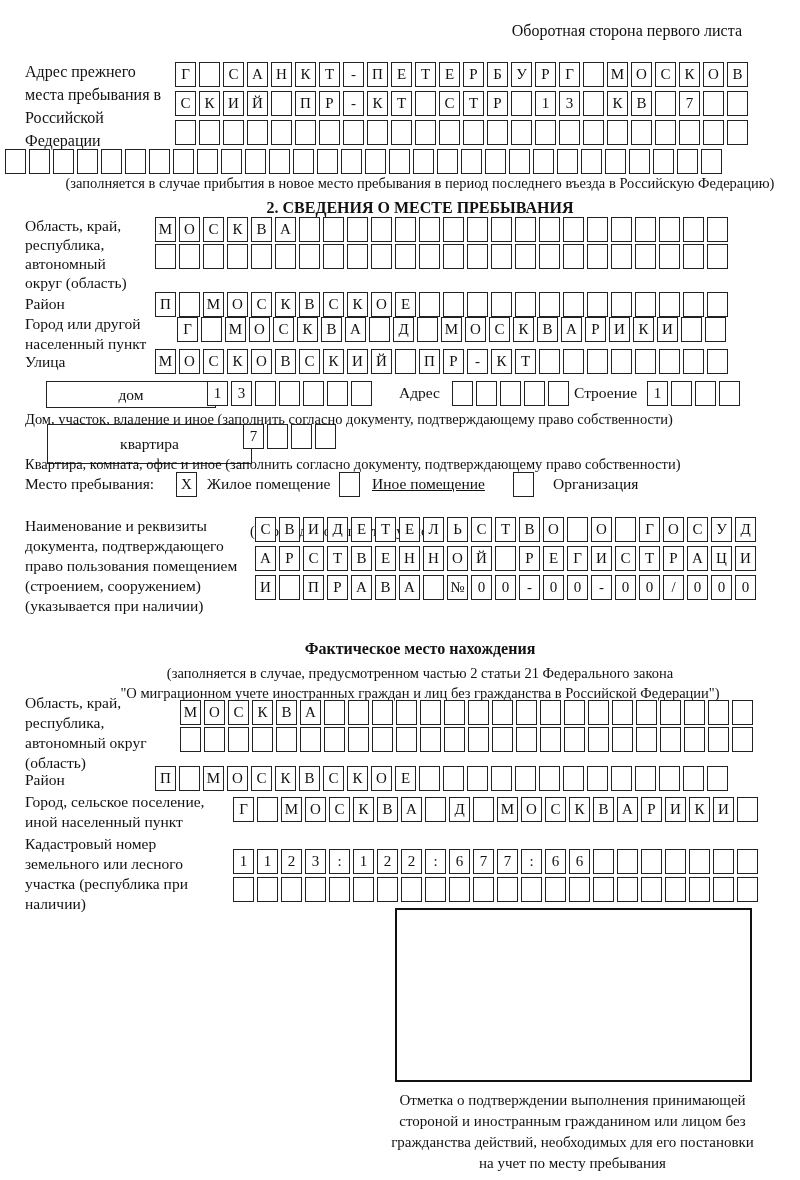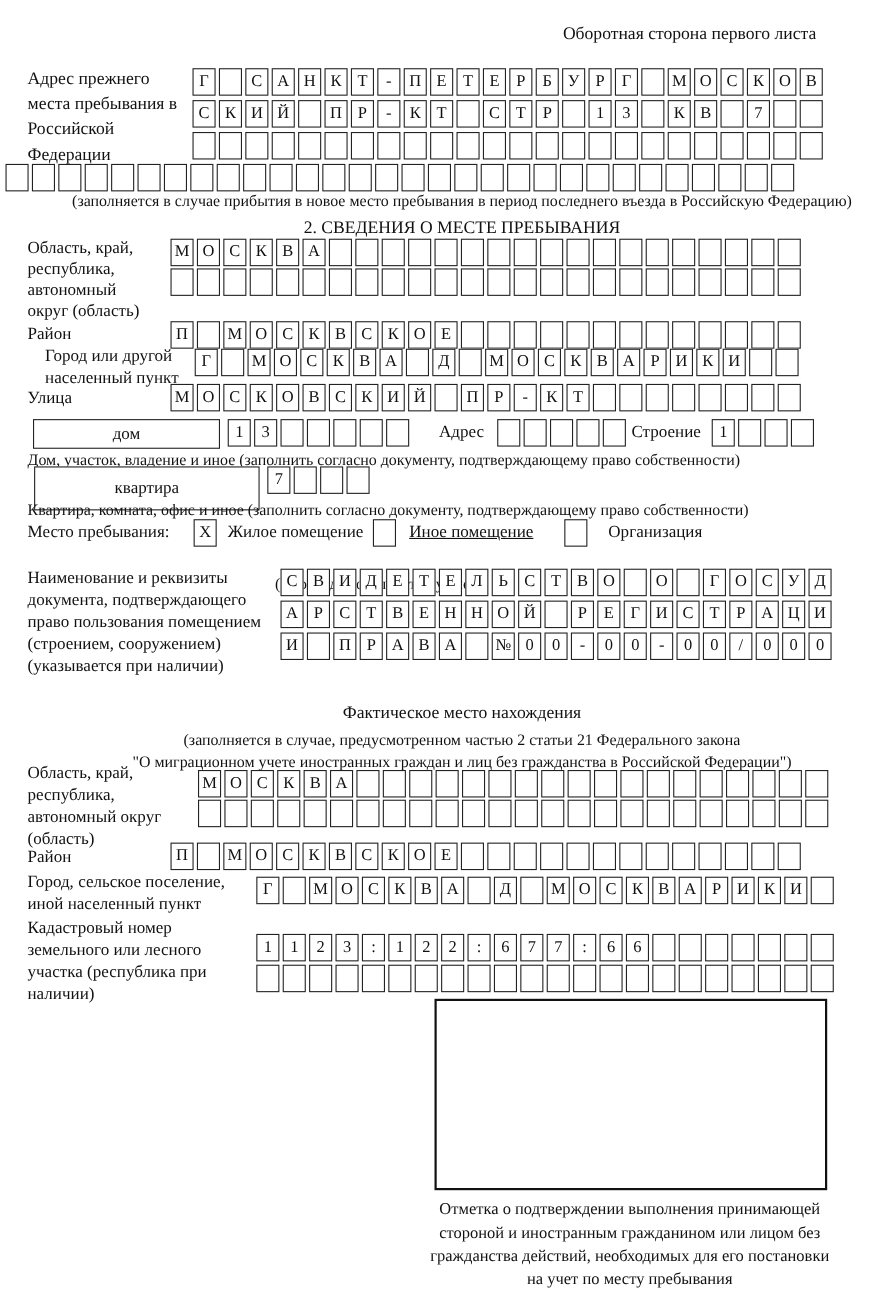--- a/index.html
+++ b/index.html
@@ -5,36 +5,36 @@
   html,body{margin:0;padding:0;background:#fff;}
   body{width:800px;height:1180px;position:relative;overflow:hidden;
        font-family:"Liberation Serif","DejaVu Serif",serif;color:#111;font-size:15.5px;}
   .abs{position:absolute;}
   .cells{display:flex;gap:3px;}
   .cell{flex:0 0 auto;width:21px;height:25px;border:1.5px solid #222;box-sizing:border-box;
         display:flex;align-items:center;justify-content:center;font-size:15px;line-height:1;background:#fff;}
   .label{line-height:20px;}
   .center{left:40px;width:760px;text-align:center;}
   .note{font-size:14.5px;}
-  .sec-title{font-weight:normal;font-size:16px;text-align:center;}
+  .sec-title{font-weight:bold;font-size:16px;text-align:center;}
   .bigbox{border:1.5px solid #222;box-sizing:border-box;display:flex;align-items:center;justify-content:center;
-          font-size:15.5px;background:#fff;}
+          font-size:15.5px;background:#fff;margin-left:16px;}
   .inline-label{font-size:15.5px;}
   .stamp-box{border:2px solid #111;box-sizing:border-box;background:#fff;}
   .stamp-note{font-size:15px;text-align:center;line-height:21px;}
   #page-hdr{top:22px;right:58px;font-size:16px;}
   #addr-label{left:25px;top:60px;width:140px;line-height:23px;font-size:16px;}
   #addr-r1{left:175px;top:62px;}  #addr-r2{left:175px;top:91px;}
   #addr-r3{left:175px;top:120px;} #addr-r4{left:5px;top:149px;}
   #addr-note{top:175px;}
   #s2-title{top:199px;}
   #s2-oblast-label{left:25px;top:216px;width:118px;line-height:19px;}
   #s2-oblast-r1{left:155px;top:217px;} #s2-oblast-r2{left:155px;top:244px;}
   #s2-raion-label{left:25px;top:294px;} #s2-raion-row{left:155px;top:292px;}
-  #s2-gorod-label{left:41px;top:314px;width:140px;} #s2-gorod-row{left:177px;top:317px;}
+  #s2-gorod-label{left:25px;top:314px;width:140px;} #s2-gorod-row{left:177px;top:317px;}
   #s2-ulitsa-label{left:25px;top:352px;text-align:right;} #s2-ulitsa-row{left:155px;top:349px;}
   #dom-bigbox{left:30px;top:381px;width:170px;height:27px;}
   #dom-cells{left:207px;top:381px;}
   #korpus-label{left:399px;top:384px;} #korpus-cells{left:452px;top:381px;}
   #stroenie-label{left:574px;top:384px;} #stroenie-cells{left:647px;top:381px;}
   #dom-note{left:25px;top:411px;}
   #kv-bigbox{left:31px;top:424px;width:205px;height:40px;}
   #kv-cells{left:243px;top:424px;}
   #kv-note{left:25px;top:456px;}
   #mesto-label{left:25px;top:475px;}

